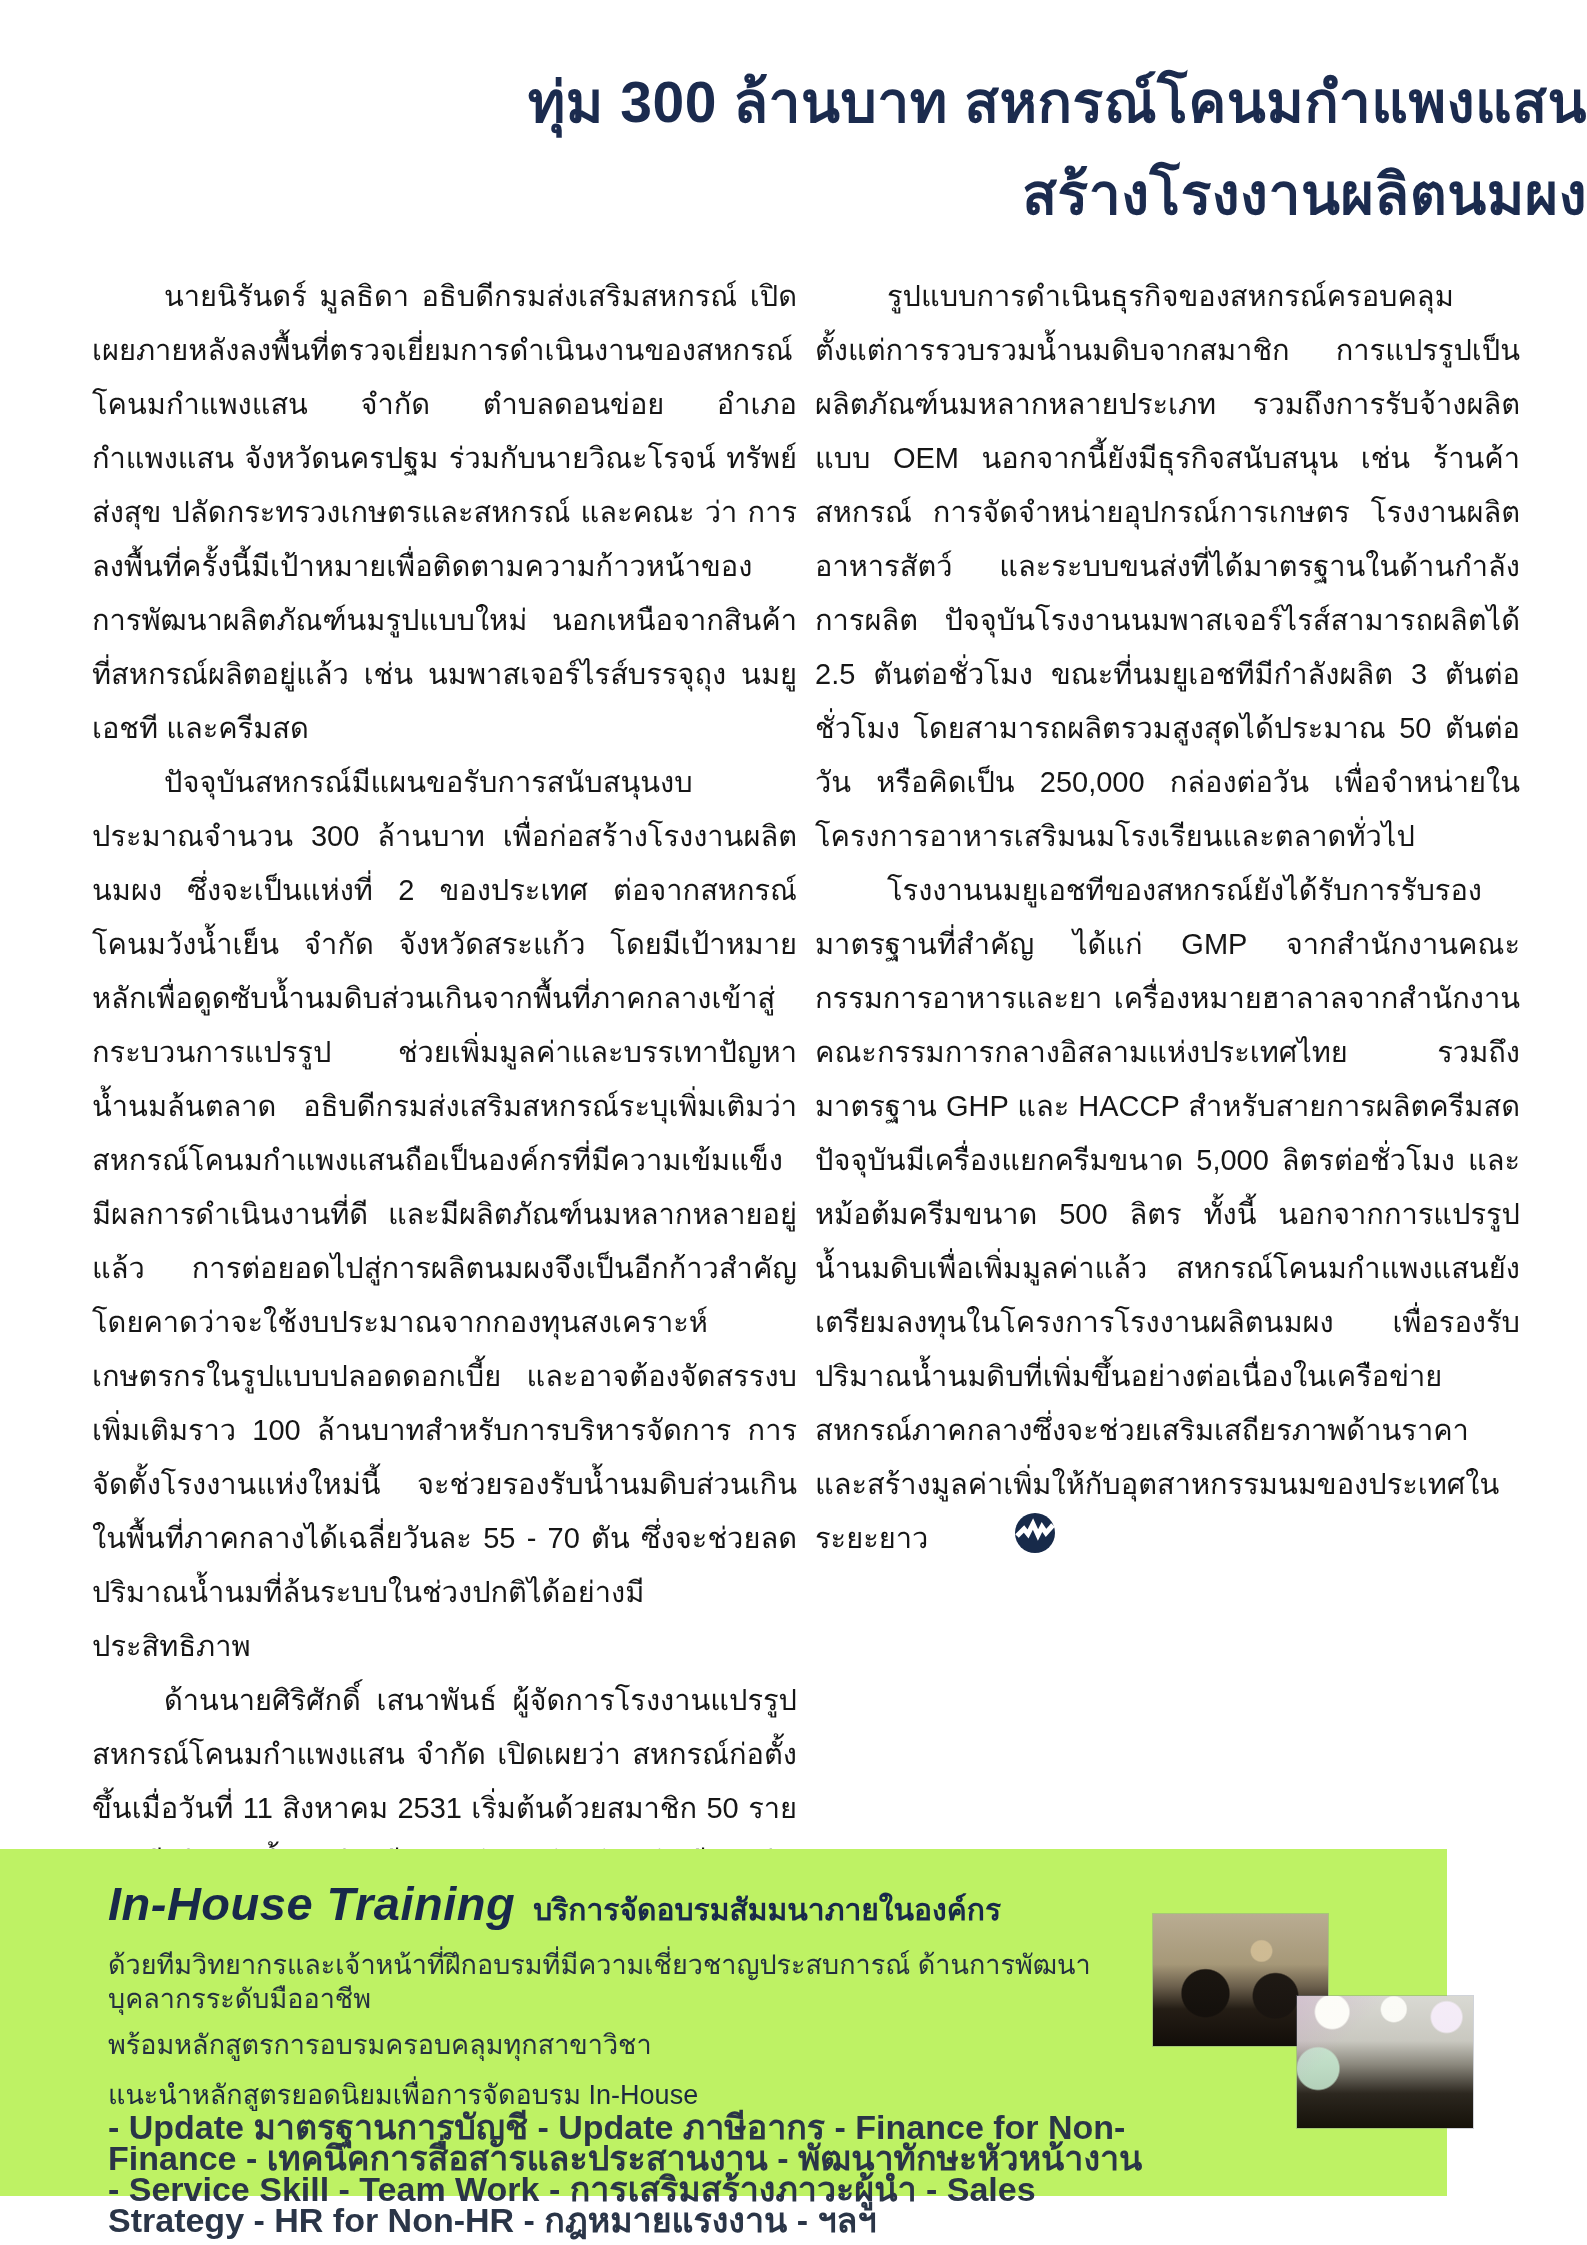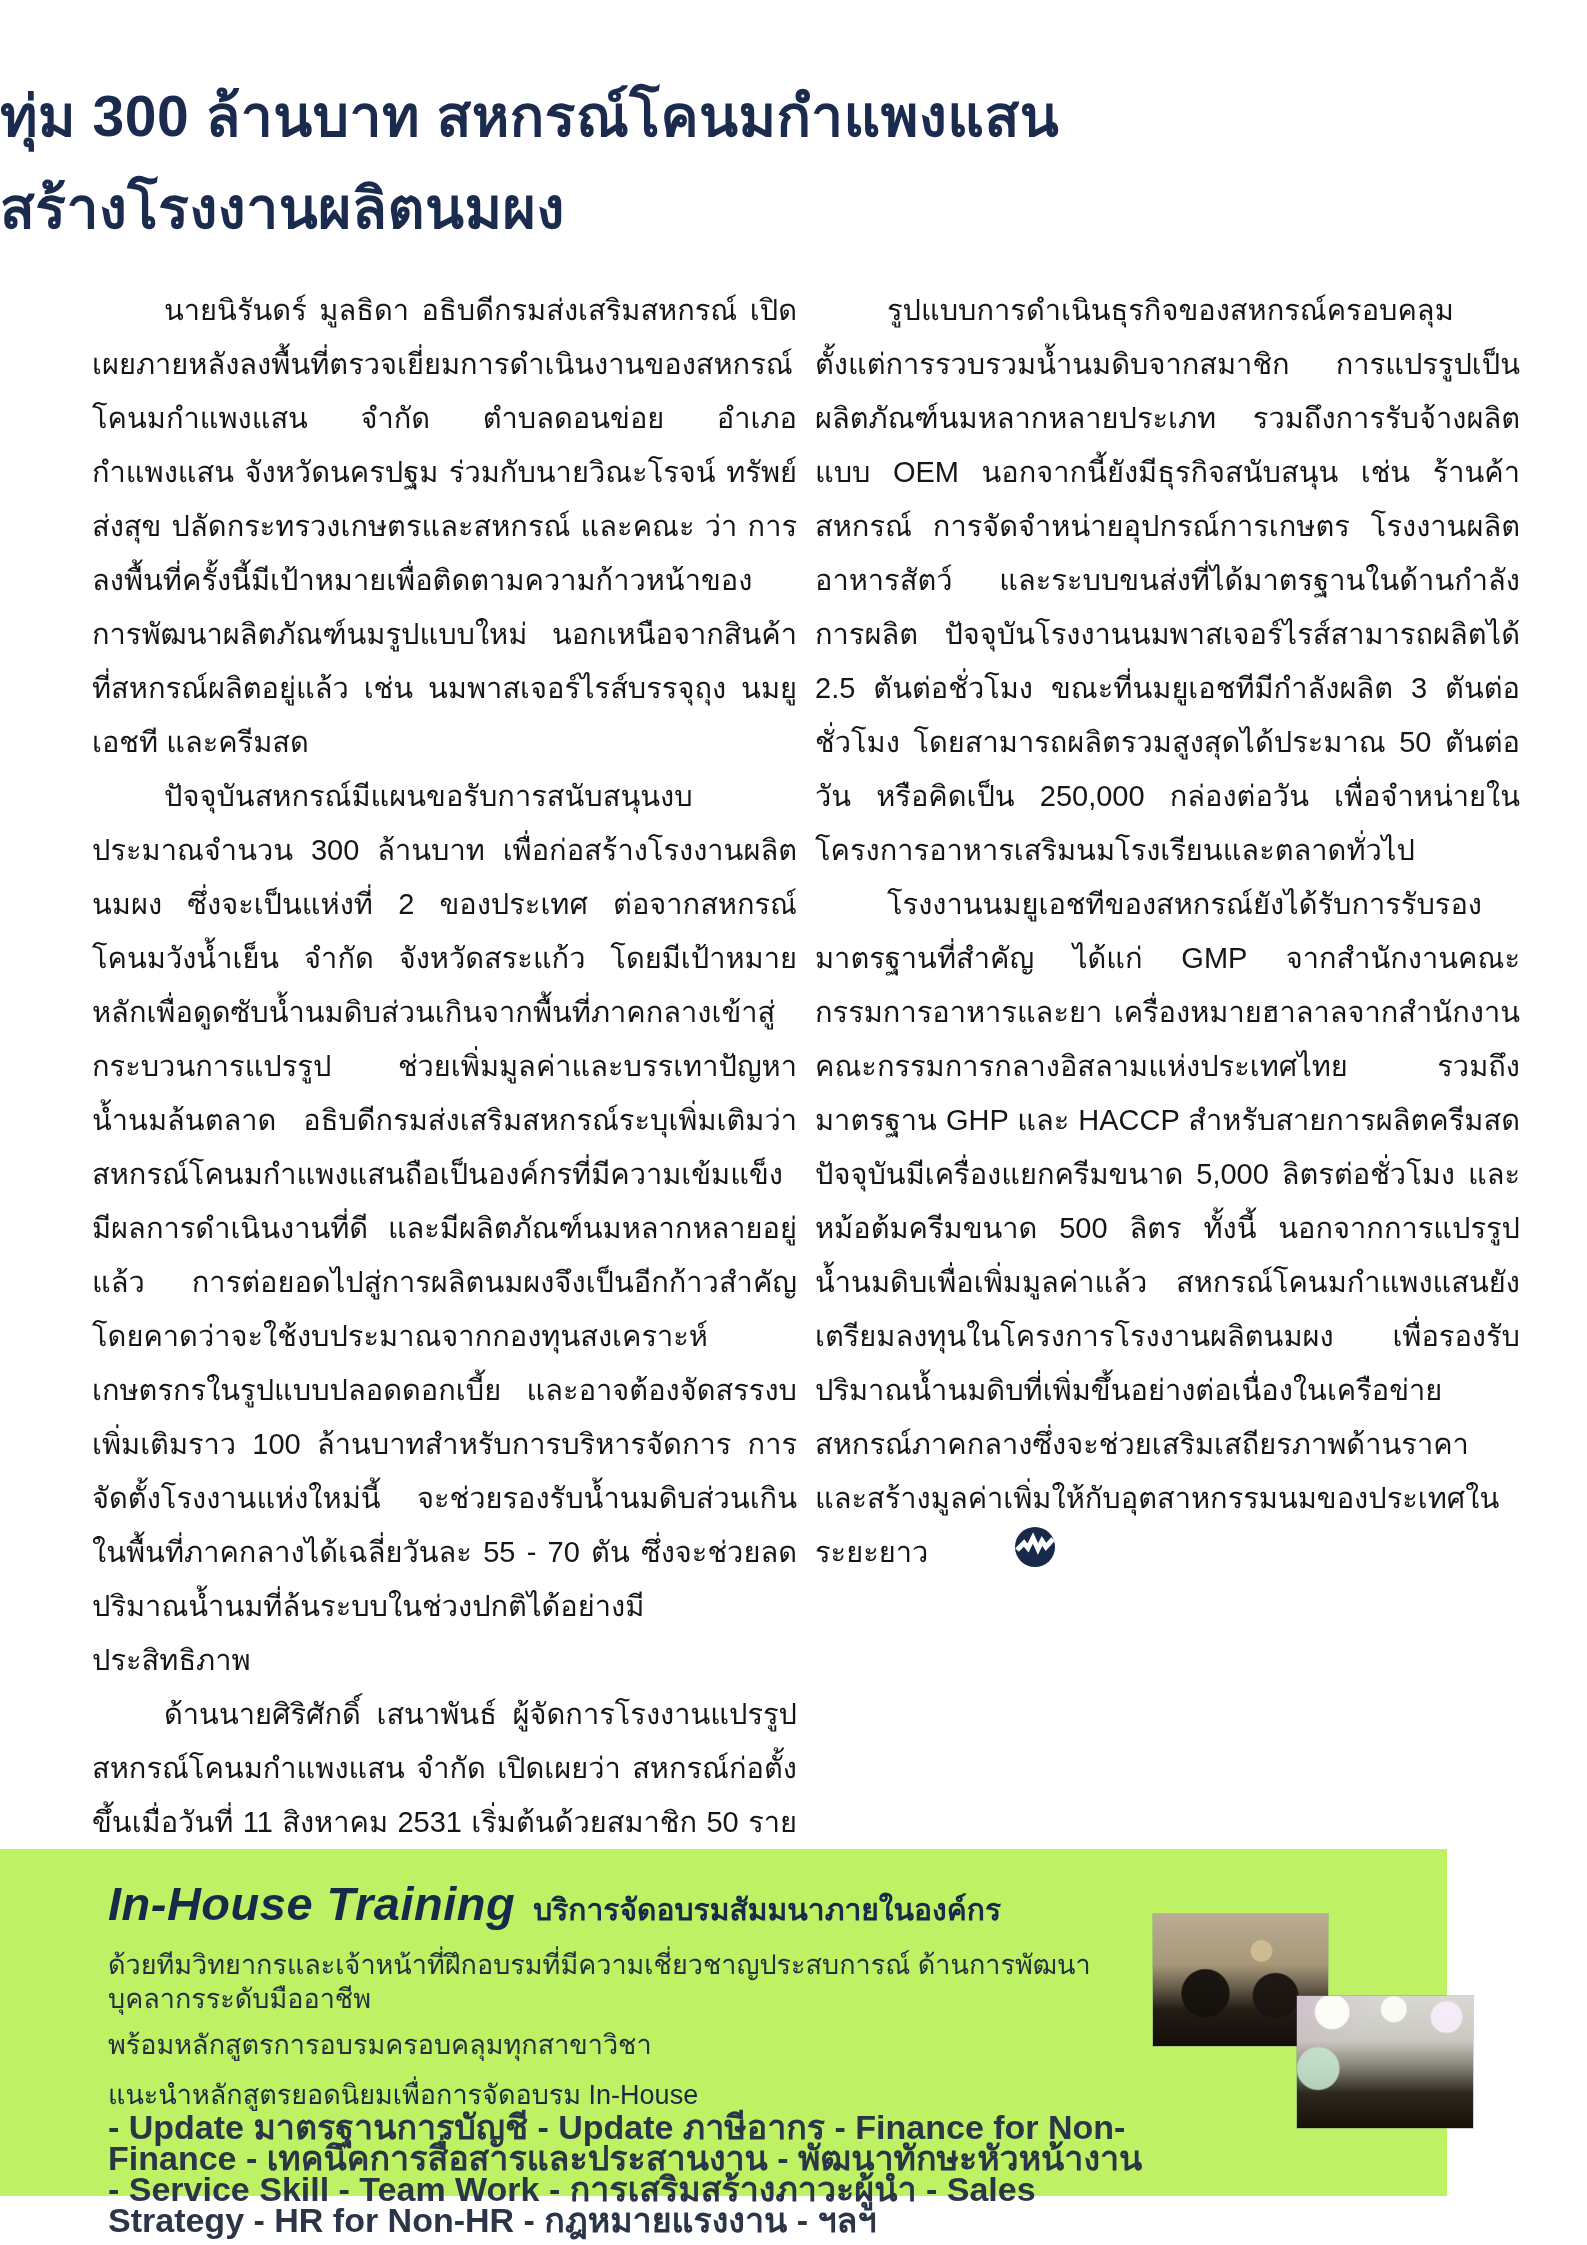--- a/index.html
+++ b/index.html
@@ -2,21 +2,21 @@
 <html lang="th"><head>
 <meta charset="utf-8">
 <style>
   html,body{margin:0;padding:0;}
   body{
     width:1587px;height:2245px;position:relative;background:#ffffff;
     font-family:"Liberation Sans",sans-serif;color:#161616;overflow:hidden;
   }
   
   .title{
-    padding-top:70px;text-align:left;font-weight:700;
+    padding-top:56px;text-align:right;font-weight:700;
     font-size:57px;line-height:1.62;color:#1b2b4e;letter-spacing:0.5px;
   }
   
   .columns{
     display:flex;gap:18px;padding:0 67px 0 92px;margin-top:28px;
   }
   .col{flex:1 1 0;min-width:0;}
   .col p{
     margin:0;font-size:29px;line-height:54px;text-align:justify;
     overflow-wrap:break-word;color:#161616;

